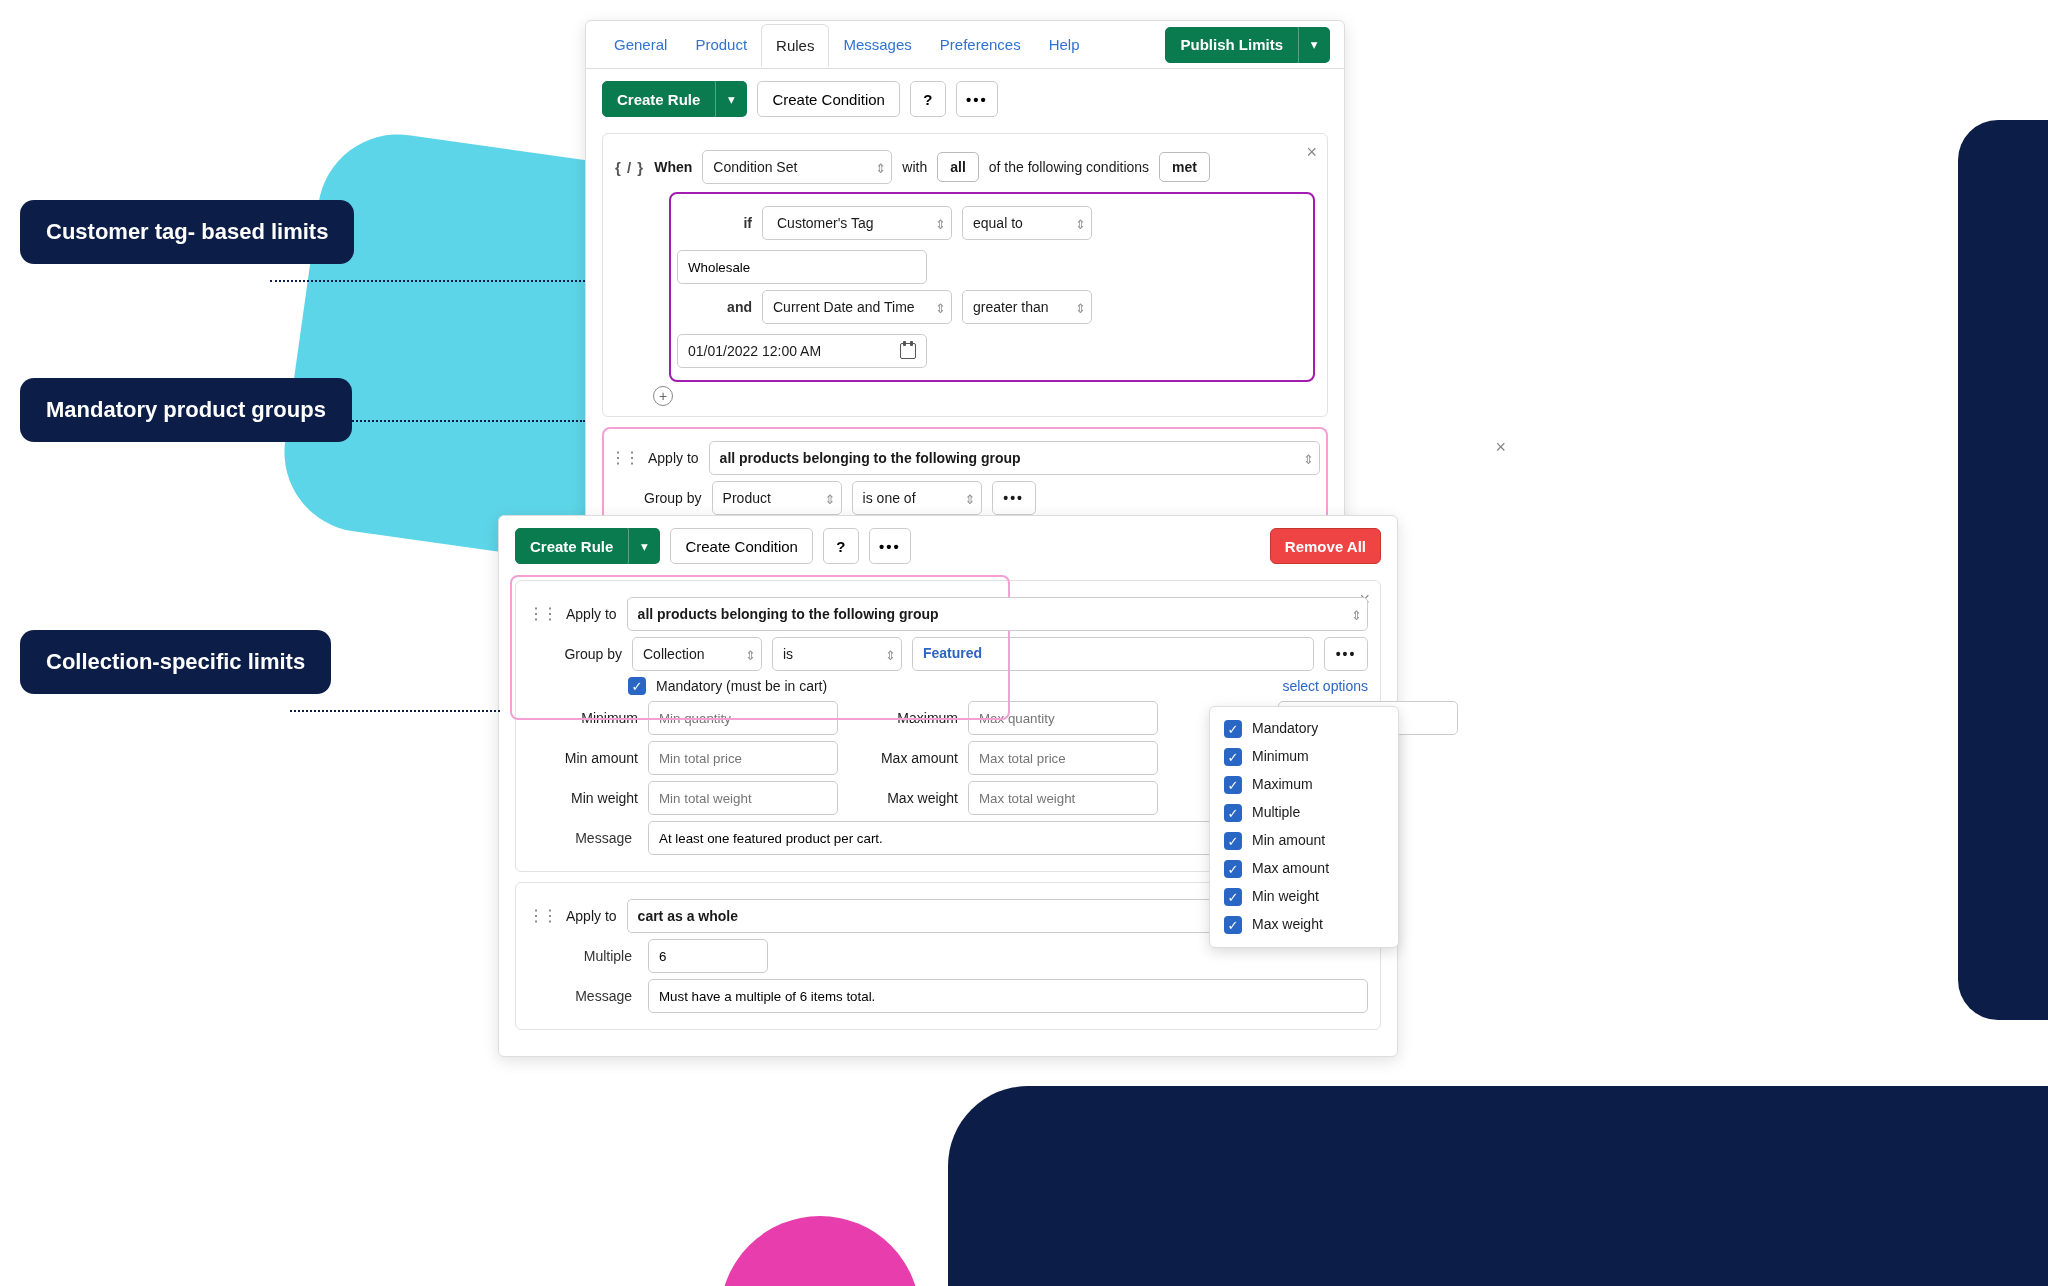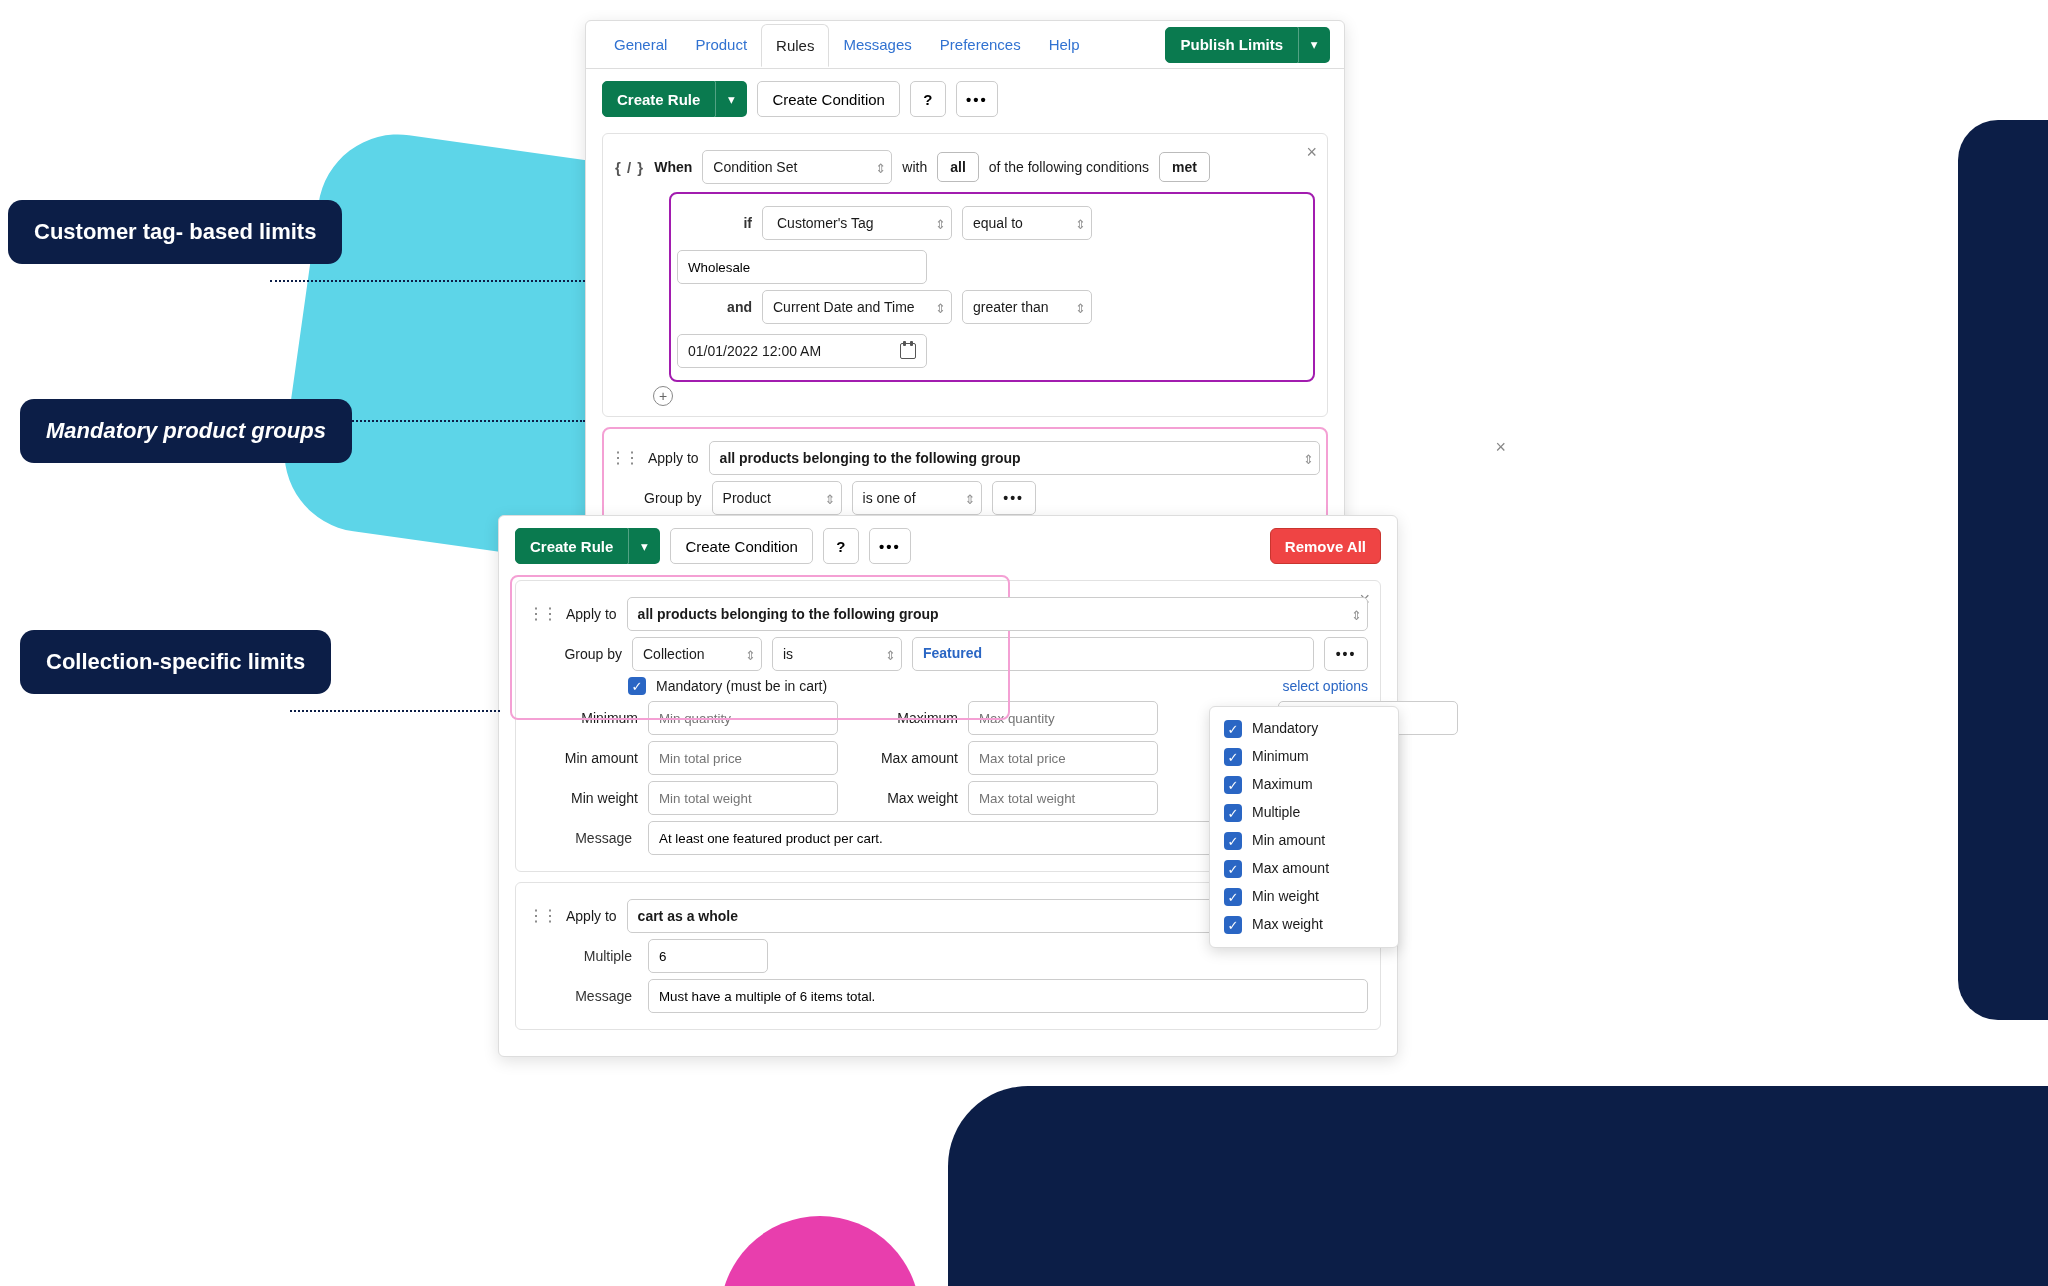--- a/index.html
+++ b/index.html
@@ -90,25 +90,25 @@
 .ellipsis-btn { width: 44px; border: 1px solid #ccc; border-radius: 5px; height: 34px; display: inline-flex; align-items: center; justify-content: center; letter-spacing: 2px; font-weight: 700; }
 </style>
 </head>
 <body>
 
 <div class="bg-cyan"></div>
 <div class="bg-navy"></div>
 <div class="bg-navy2"></div>
 <div class="bg-pink"></div>
 
-<div class="callout" style="left:8px; top:200px;">Customer tag-
+<div class="callout" style="left:20px; top:200px;">Customer tag-
 based limits</div>
 <div class="callout-line" style="left:270px; top:280px; width:315px;"></div>
 
-<div class="callout" style="left:20px; top:399px;font-style:italic;">Mandatory
+<div class="callout" style="left:20px; top:378px;">Mandatory
 product groups</div>
 <div class="callout-line" style="left:265px; top:420px; width:320px;"></div>
 
 <div class="callout" style="left:20px; top:630px;">Collection-specific
 limits</div>
 <div class="callout-line" style="left:290px; top:710px; width:210px;"></div>
 
 <div class="panel" style="left:585px; top:20px; width:760px;">
 
   <div class="tabbar">

